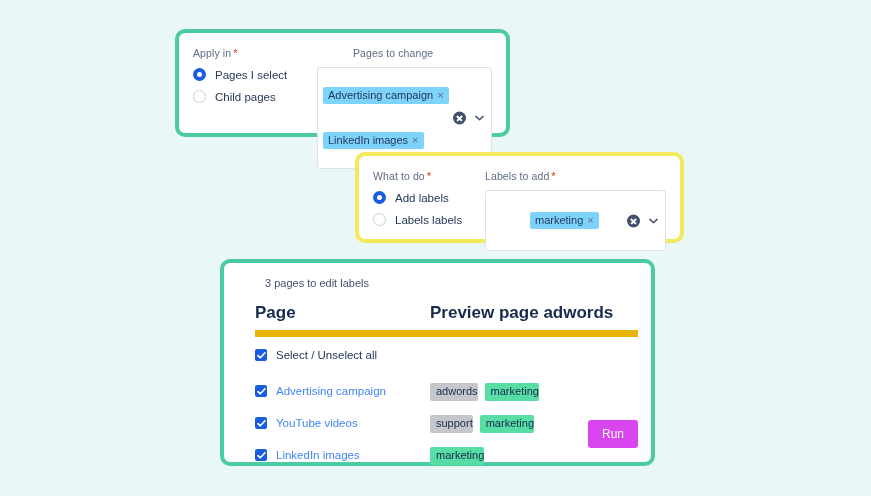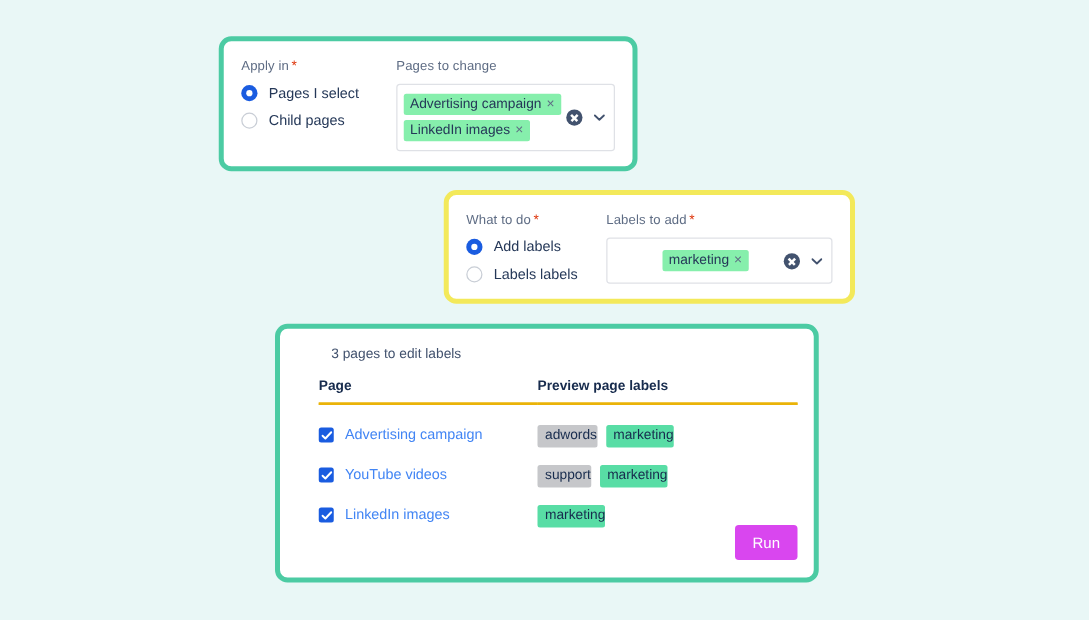--- a/index.html
+++ b/index.html
@@ -96,26 +96,26 @@
   .select-box {
     border: 1px solid #dfe1e6;
     border-radius: 3px;
     background: #fff;
     box-sizing: border-box;
     position: relative;
     padding: 5px 52px 5px 5px;
   }
   .chip {
     display: inline-block;
-    background: #86efac;
+    background: #7dd3fc;
     color: #253858;
     font-size: 11px;
     border-radius: 2px;
     padding: 1px 5px 2px 5px;
-    margin: 2px 0;
+    margin: 14px 0;
     line-height: 14px;
     white-space: nowrap;
   }
   .chip .x {
     color: #5e6c84;
     margin-left: 4px;
     font-size: 11px;
   }
   .chip-line { display: block; }
   .select-icons {
@@ -158,25 +158,25 @@
     color: #42526e;
     margin-left: 10px;
   }
   .tbl {
     width: 100%;
     border-collapse: collapse;
     table-layout: fixed;
   }
   .tbl th {
     text-align: left;
-    font-size: 11px;
+    font-size: 17px;
     font-weight: bold;
     color: #172b4d;
     padding: 0 0 7px 0;
-    border-bottom: 2px solid #eab308;
+    border-bottom: 7px solid #eab308;
   }
   .tbl td {
     padding: 6px 0;
     vertical-align: middle;
   }
   .cb {
     width: 12px;
     height: 12px;
     border-radius: 2px;
     background: #1a5ce0;
@@ -241,21 +241,21 @@
         <span class="radio-text">Pages I select</span>
       </div>
 
       <div class="radio-row">
         <span class="radio off"></span>
         <span class="radio-text">Child pages</span>
       </div>
     </div>
 
     <div style="position:absolute; left:138px; top:14px; right:14px;">
-      <div class="field-label" style="margin-bottom:8px;">Pages to change</div>
+      <div class="field-label" style="margin-bottom:8px;margin-left:36px;">Pages to change</div>
 
       <div class="select-box">
         <span class="chip-line">
           <span class="chip"><span>Advertising campaign</span><span class="x">×</span></span>
         </span>
         <span class="chip-line">
           <span class="chip"><span>LinkedIn images</span><span class="x">×</span></span>
         </span>
 
         <span class="select-icons">
@@ -308,24 +308,37 @@
       <div class="count-text">3 pages to edit labels</div>
 
       <table class="tbl">
         <colgroup>
             <col style="width:175px">
             <col>
           </colgroup>
         <thead>
           <tr>
             <th style="padding-top:14px;">Page</th>
-            <th style="padding-top:14px;">Preview page labels</th>
+            <th style="padding-top:14px;">Preview page adwords</th>
           </tr>
         </thead>
         <tbody>
+          <tr>
+            <td style="padding-top:12px;">
+              <span class="row-flex">
+                <span class="cb">
+                    <svg width="9" height="9" viewBox="0 0 9 9">
+                      <path d="M1 4.6 L3.3 6.8 L8 1.8" fill="none" stroke="#fff" stroke-width="1.6" stroke-linecap="round" stroke-linejoin="round"></path>
+                    </svg>
+                  </span>
+                <span class="row-text">Select / Unselect all</span>
+              </span>
+            </td>
+            <td></td>
+          </tr>
 
           <tr>
             <td style="padding-top:14px;">
               <span class="row-flex">
                 <span class="cb">
                     <svg width="9" height="9" viewBox="0 0 9 9">
                       <path d="M1 4.6 L3.3 6.8 L8 1.8" fill="none" stroke="#fff" stroke-width="1.6" stroke-linecap="round" stroke-linejoin="round"></path>
                     </svg>
                   </span>
                 <span class="row-link">Advertising campaign</span>

